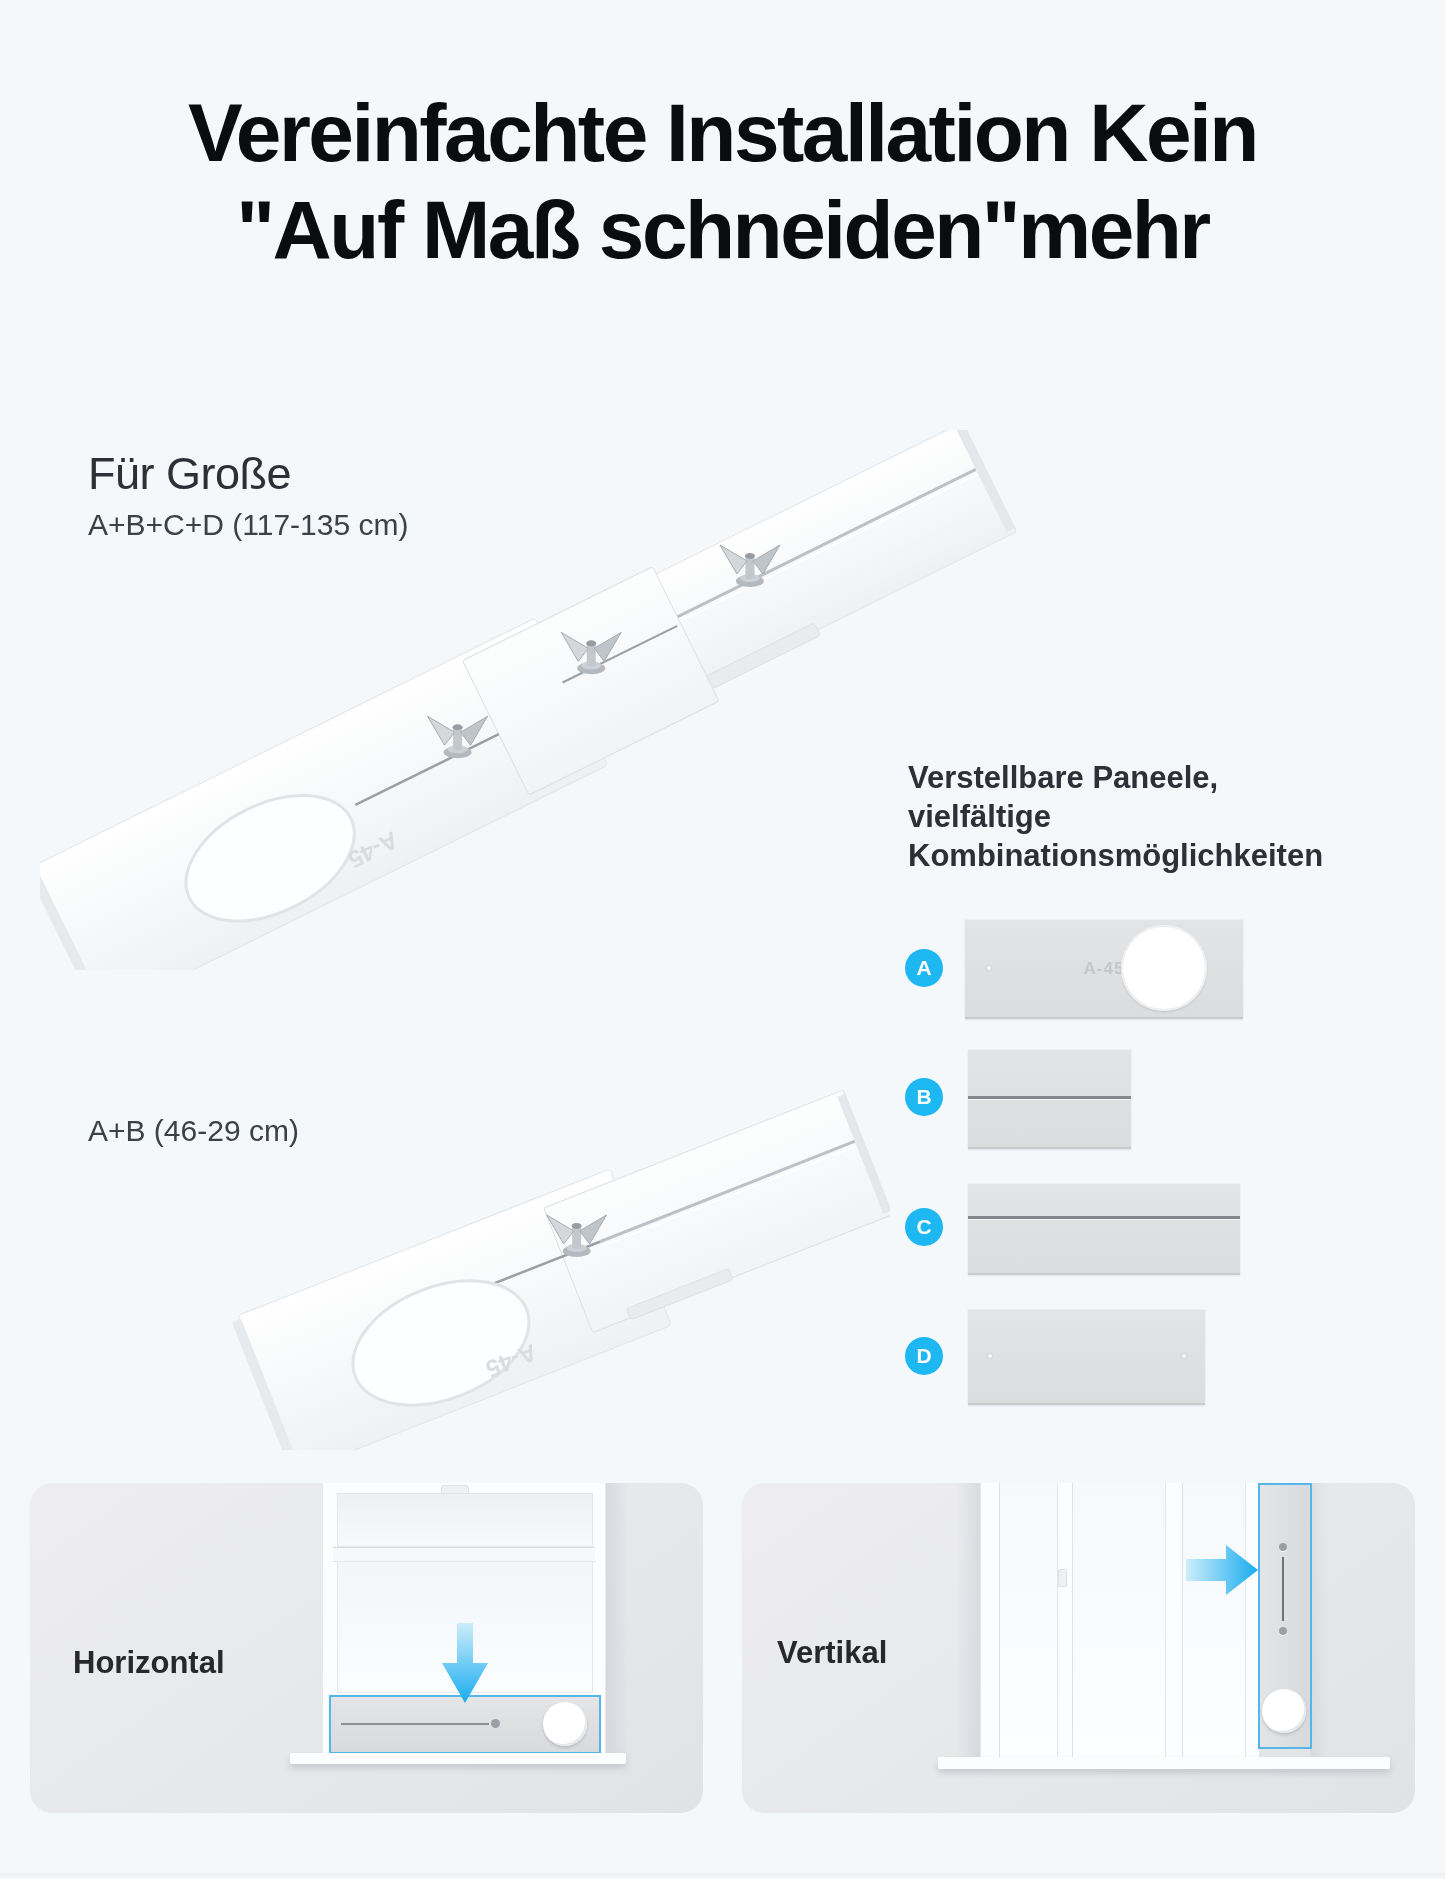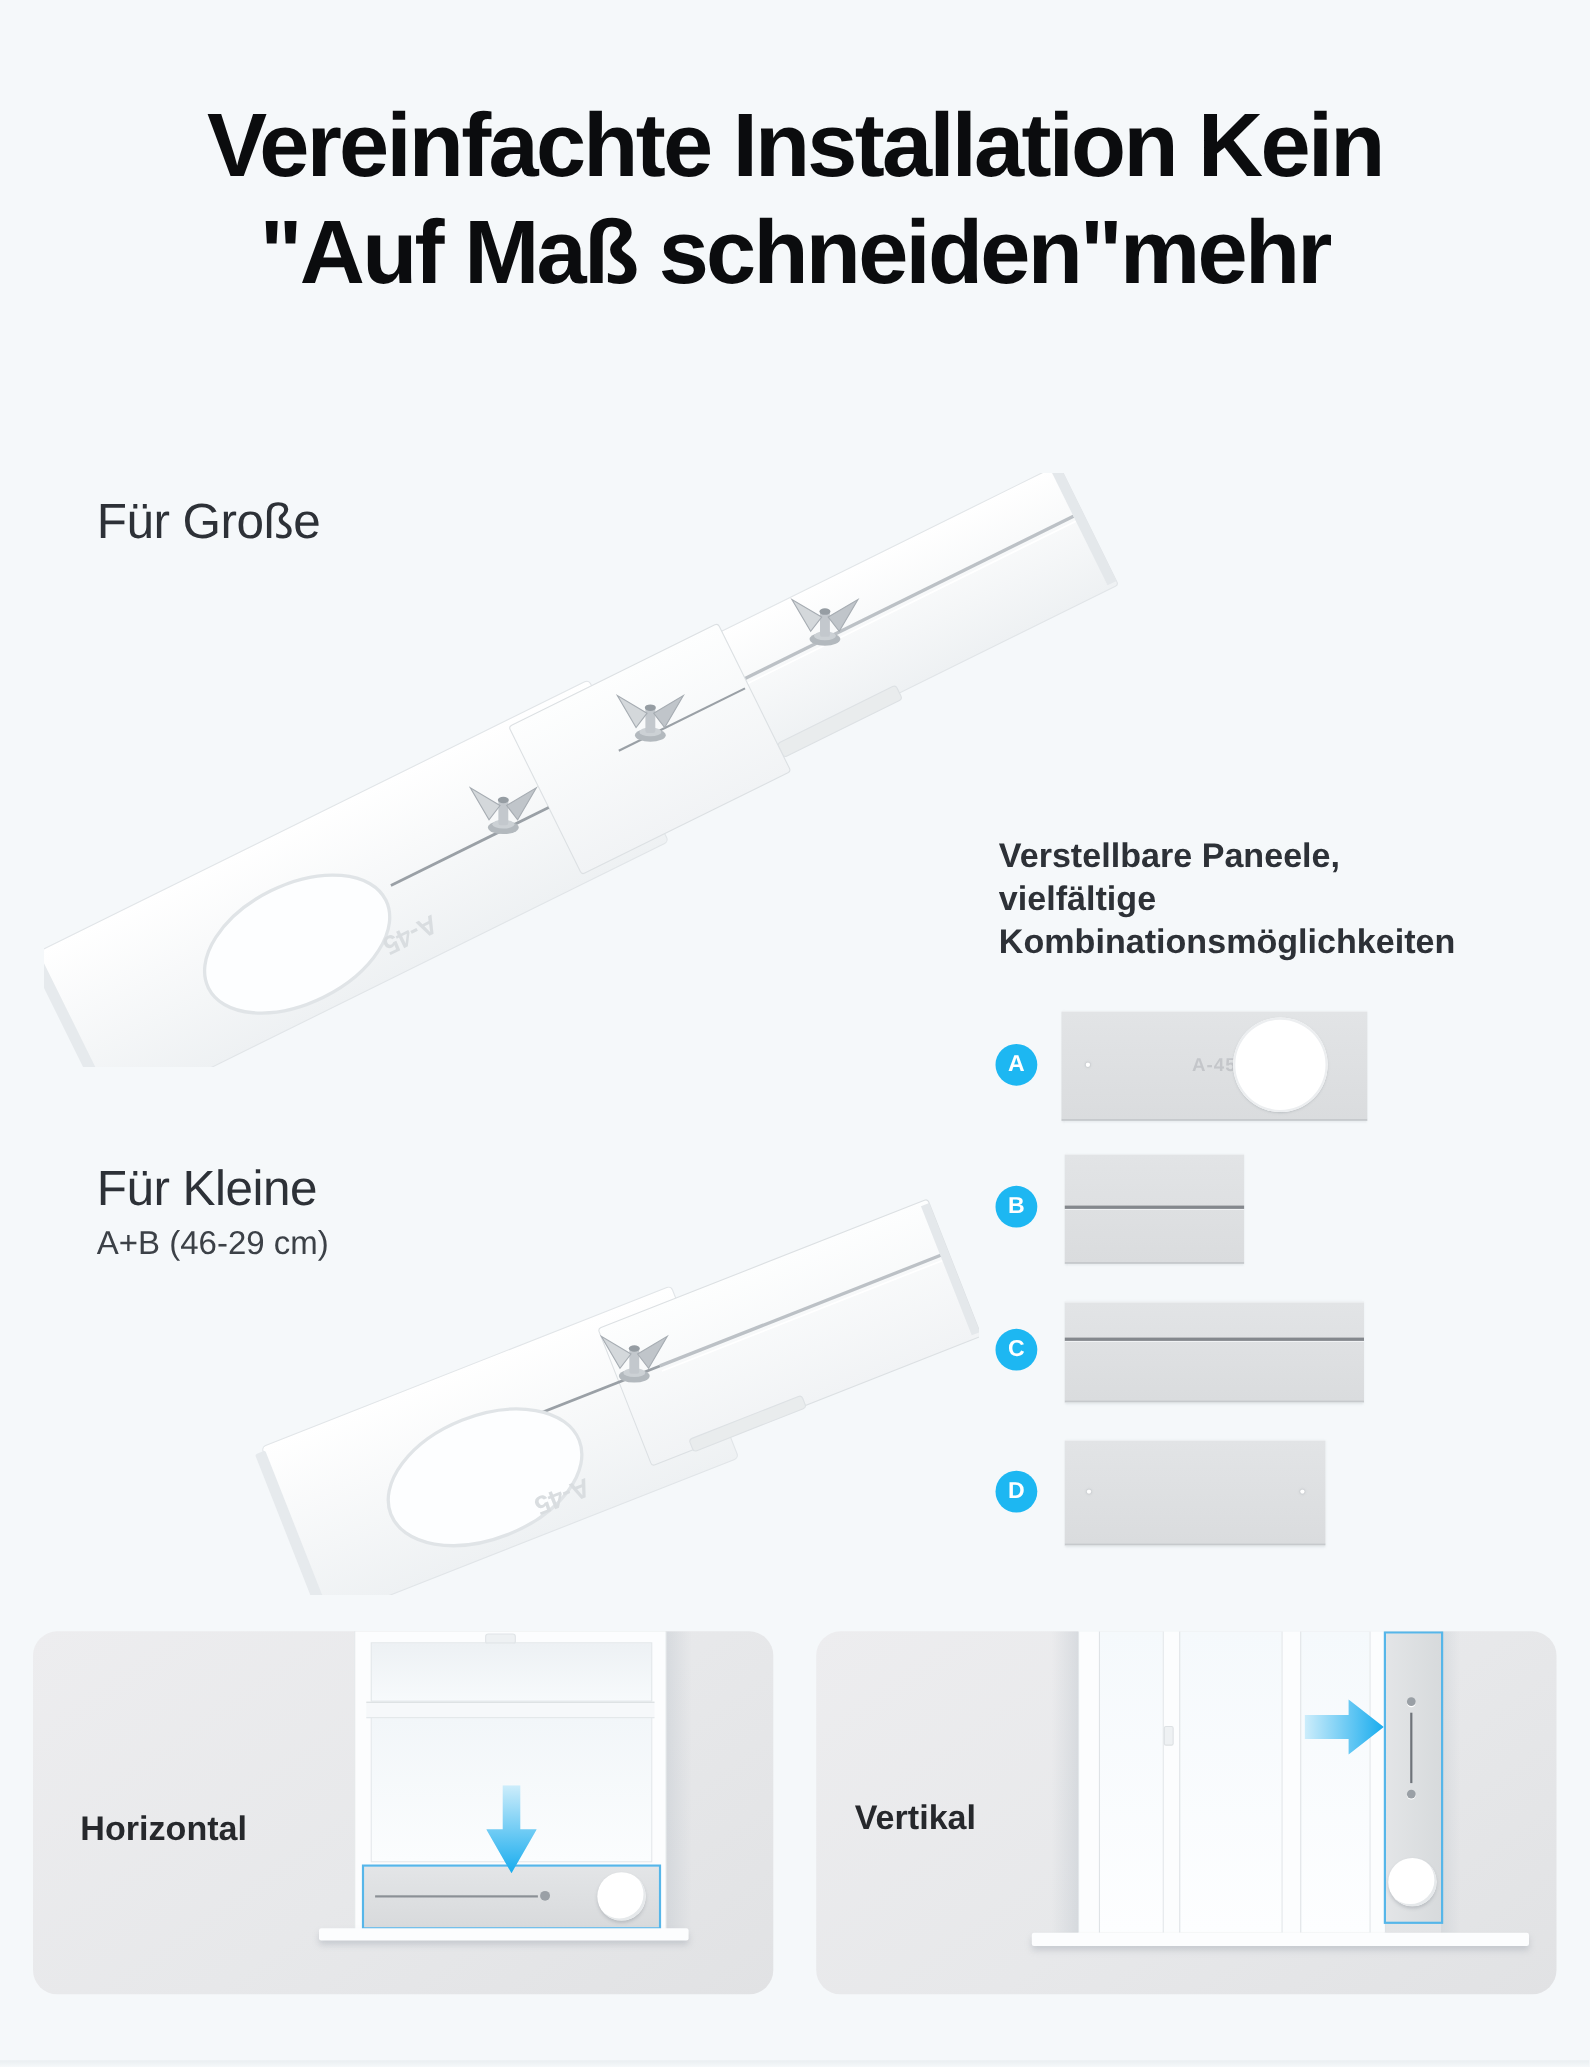--- a/index.html
+++ b/index.html
@@ -125,20 +125,21 @@
 <body>
 
 <div class="canvas">
 
   <div class="abs headline">
     <span>Vereinfachte Installation Kein</span>
     <span>"Auf Maß schneiden"mehr</span>
   </div>
 
   <div class="abs sec-title" style="left:88px;top:448px">Für Große</div>
+  <div class="abs sec-sub" style="left:88px;top:508px">A+B+C+D (117-135 cm)</div>
 
   <svg class="abs" style="left:40px;top:430px" width="1020" height="540" viewBox="0 0 1020 540">
     <defs>
       <linearGradient id="pgA" x1="0" y1="0" x2="0" y2="1">
         <stop offset="0" stop-color="#ffffff"></stop>
           <stop offset="1" stop-color="#eef1f3"></stop>
       </linearGradient>
       <linearGradient id="pgB" x1="0" y1="0" x2="0" y2="1">
         <stop offset="0" stop-color="#fdfefe"></stop>
           <stop offset="1" stop-color="#f1f3f5"></stop>
@@ -199,21 +200,20 @@
   <div class="abs gpanel" style="left:968px;top:1183px;width:272px;height:89px">
     <div class="groove" style="top:32px"></div>
   </div>
 
   <div class="abs badge" style="left:905px;top:1337px">D</div>
   <div class="abs gpanel" style="left:968px;top:1309px;width:237px;height:93px">
     <div class="pin" style="left:20px;top:44px"></div>
     <div class="pin" style="left:214px;top:44px"></div>
   </div>
 
-  <div class="abs sec-title" style="left:88px;top:1054px">Für Kleine</div>
   <div class="abs sec-sub" style="left:88px;top:1114px">A+B (46-29 cm)</div>
 
   <svg class="abs" style="left:230px;top:1030px" width="660" height="420" viewBox="0 0 660 420">
     <g transform="translate(340,245) rotate(-21.5)">
       <rect x="-324" y="-84" width="400" height="168" rx="4" fill="url(#pgA)" stroke="#e1e5e8"></rect>
       <rect x="-332" y="-80" width="10" height="172" rx="2" fill="#e6eaed"></rect>
       <rect x="0" y="-72" width="322" height="134" rx="3" fill="url(#pgB)" stroke="#dce0e3"></rect>
       <line x1="40" y1="-20" x2="315" y2="-20" stroke="#bcc1c6" stroke-width="3"></line>
       <line x1="40" y1="-15" x2="315" y2="-15" stroke="#ffffff" stroke-width="1.5"></line>
       <rect x="314" y="-68" width="8" height="126" fill="#e4e8eb"></rect>

